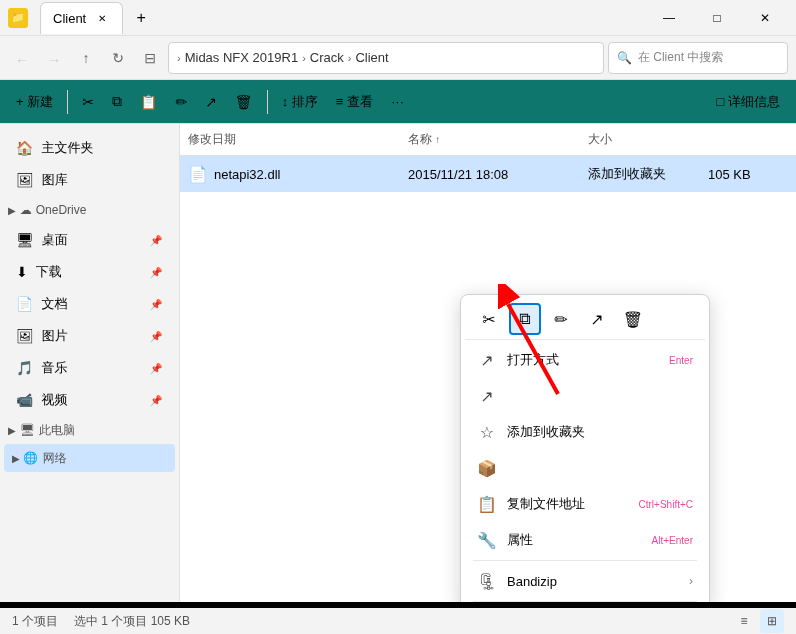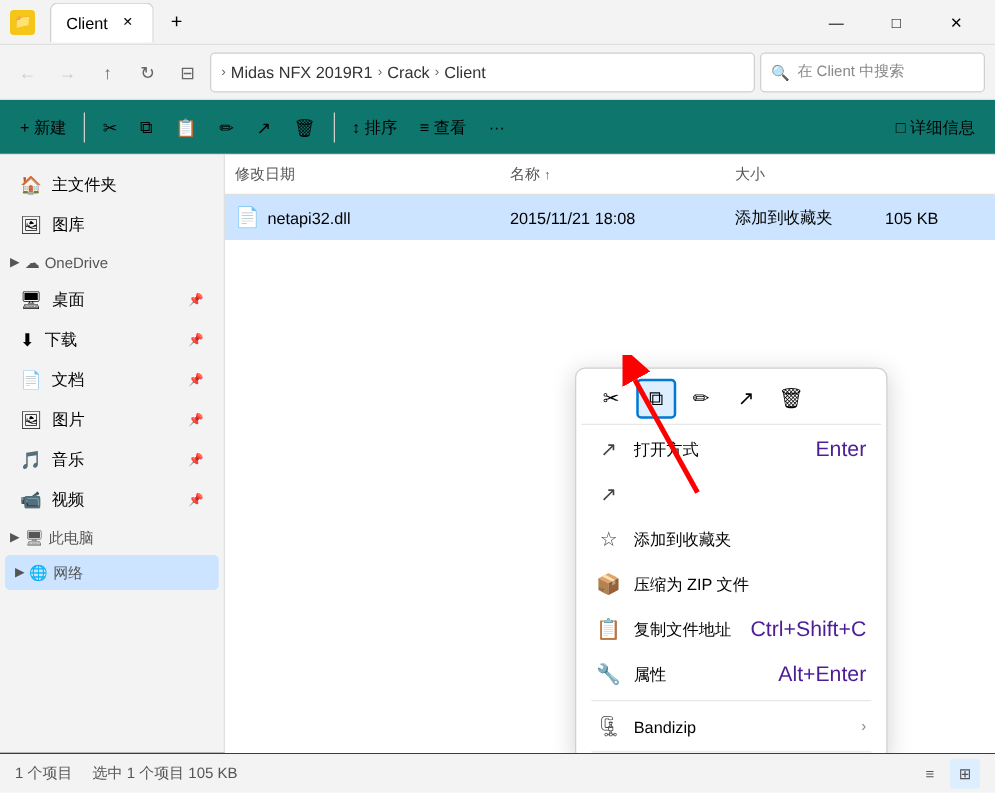--- a/index.html
+++ b/index.html
@@ -189,21 +189,21 @@
     .file-icon { font-size: 16px; margin-right: 6px; }
     .file-name { display: flex; align-items: center; }
 
     
     .sort-icon { font-size: 10px; }
 
     
     .status-bar {
       height: 32px;
       background: #f3f3f3;
-      border-top: 1px solid #000000;
+      border-top: 6px solid #000000;
       display: flex; align-items: center;
       padding: 0 12px;
       font-size: 12px; color: #555;
       gap: 16px;
     }
     .status-right { margin-left: auto; display: flex; gap: 4px; }
     .view-btn {
       width: 24px; height: 24px;
       border-radius: 3px;
       display: flex; align-items: center; justify-content: center;
@@ -241,21 +241,21 @@
       display: flex; align-items: center;
       height: 36px;
       padding: 0 12px;
       gap: 10px;
       cursor: pointer;
       border-radius: 4px;
       font-size: 13px;
     }
     .ctx-item .ctx-icon { font-size: 16px; color: #444; width: 20px; text-align: center; }
     .ctx-item .ctx-label { flex: 1; }
-    .ctx-item .ctx-shortcut { color: #4c1d95; font-size: 17px; }
+    .ctx-item .ctx-shortcut { color: #ec4899; font-size: 10px; }
     .ctx-item .ctx-arrow { color: #888; font-size: 12px; }
     .ctx-separator {
       height: 1px; background: #e8e8e8;
       margin: 2px 8px;
     }
 
     
     .red-arrow {
       position: absolute;
       top: 160px;
@@ -446,21 +446,20 @@
       </div>
       <div class="ctx-item">
         <span class="ctx-icon">↗</span>
       </div>
       <div class="ctx-item">
         <span class="ctx-icon">☆</span>
         <span class="ctx-label">添加到收藏夹</span>
       </div>
       <div class="ctx-item">
         <span class="ctx-icon">📦</span>
-        <span class="ctx-label">压缩为 ZIP 文件</span>
       </div>
       <div class="ctx-item">
         <span class="ctx-icon">📋</span>
         <span class="ctx-label">复制文件地址</span>
         <span class="ctx-shortcut">Ctrl+Shift+C</span>
       </div>
       <div class="ctx-item">
         <span class="ctx-icon">🔧</span>
         <span class="ctx-label">属性</span>
         <span class="ctx-shortcut">Alt+Enter</span>

